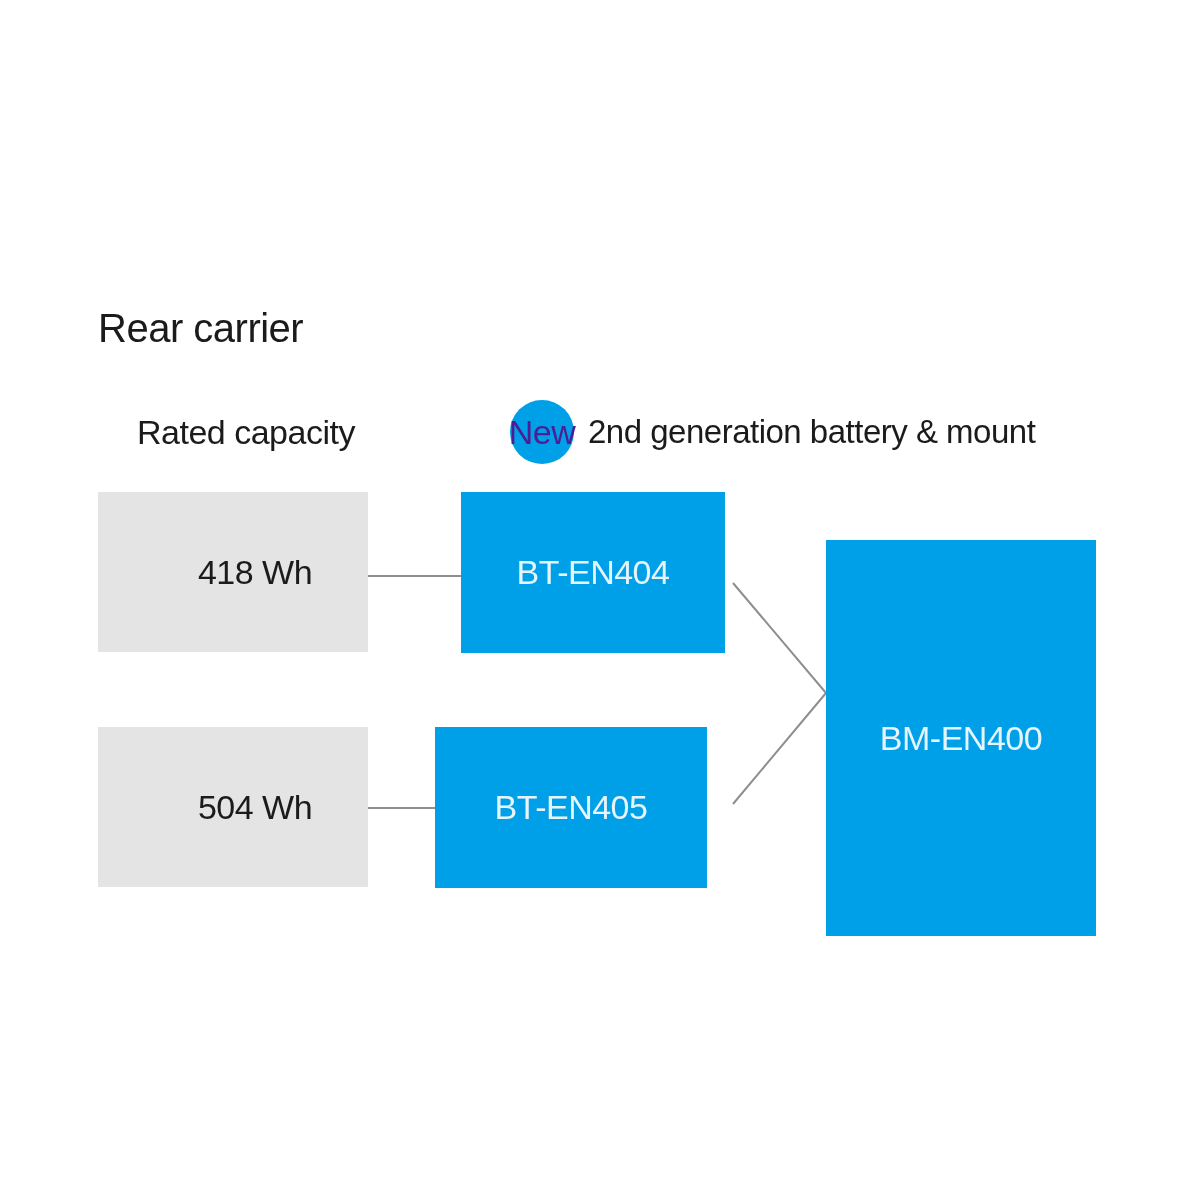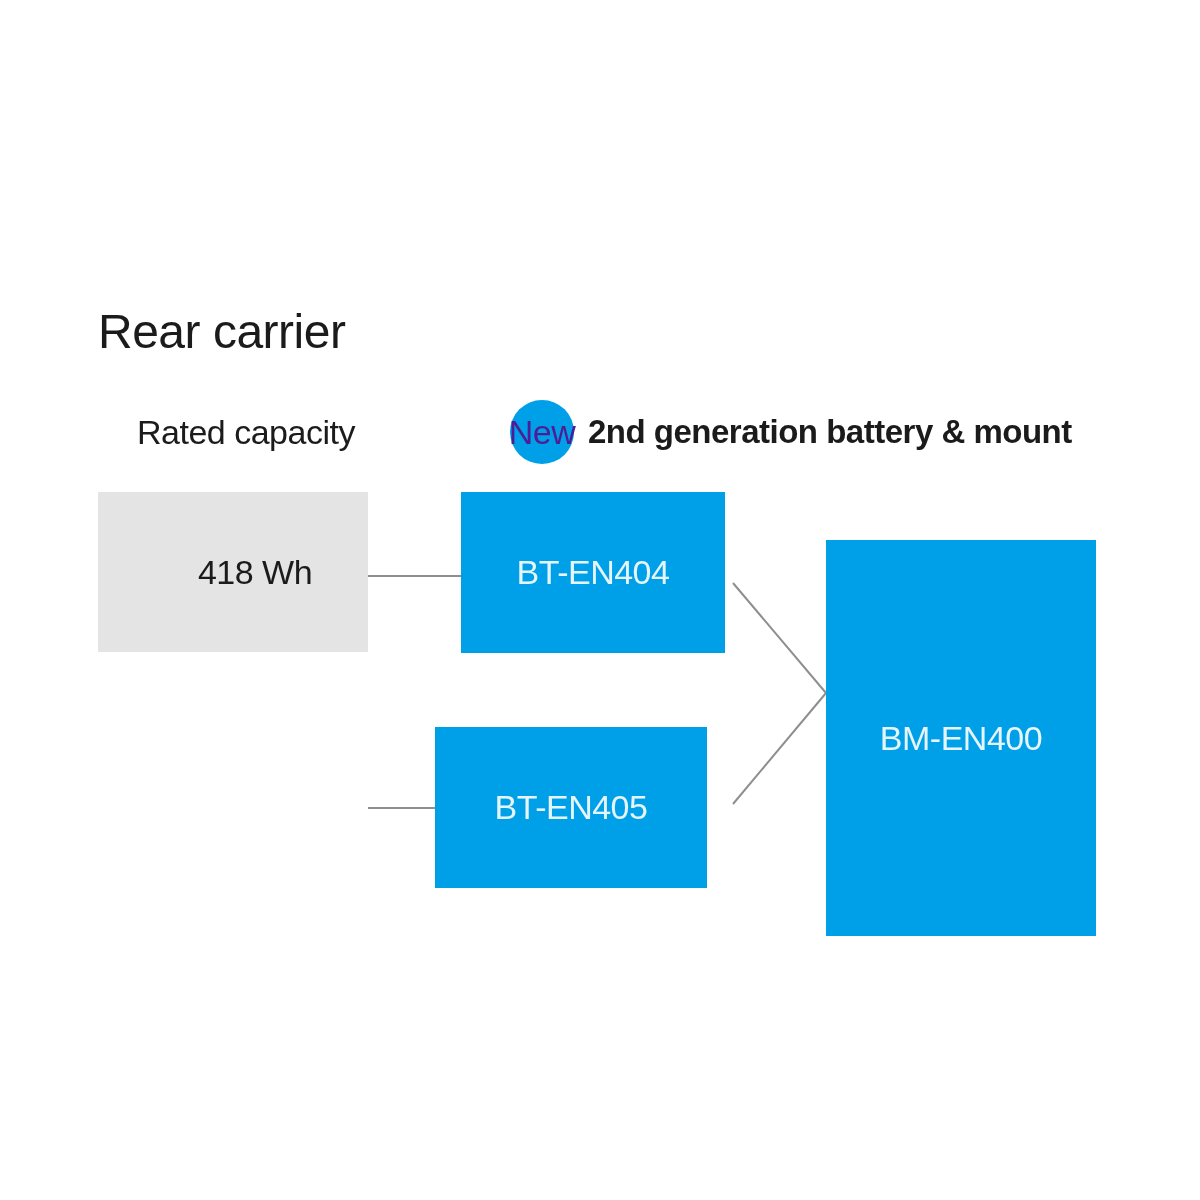--- a/index.html
+++ b/index.html
@@ -20,21 +20,21 @@
     position: relative;
     width: 1200px;
     height: 1200px;
     background: var(--background);
     overflow: hidden;
   }
   .page-title {
     position: absolute;
     left: 98px;
     top: 308px;
-    font-size: 48px;
+    font-size: 40px;
     font-weight: 400;
     letter-spacing: -0.5px;
     line-height: 1;
     color: var(--text-dark);
     white-space: nowrap;
   }
   .col-label {
     position: absolute;
     left: 137px;
     top: 413px;
@@ -58,21 +58,21 @@
     letter-spacing: -0.5px;
     display: flex;
     align-items: center;
     justify-content: center;
   }
   .badge-caption {
     position: absolute;
     left: 588px;
     top: 413px;
     font-size: 33px;
-    font-weight: 700;
+    font-weight: 400;
     letter-spacing: -0.5px;
     line-height: 38px;
     color: var(--text-dark);
     white-space: nowrap;
   }
   .box {
     position: absolute;
     display: flex;
     align-items: center;
     justify-content: center;
@@ -123,18 +123,19 @@
     <line x1="368" y1="576" x2="462" y2="576"></line>
     <line x1="368" y1="808" x2="462" y2="808"></line>
     <line x1="733" y1="583" x2="826" y2="693"></line>
     <line x1="733" y1="804" x2="826" y2="693"></line>
   </svg>
 
   <div class="box gray capacity-1">418 Wh</div>
 
   <div class="box blue battery-1">BT-EN404</div>
 
+  <div class="box gray capacity-2">504 Wh</div>
 
   <div class="box blue battery-2">BT-EN405</div>
 
   <div class="box blue mount-box">BM-EN400</div>
 
 </div>
 
 </body></html>

